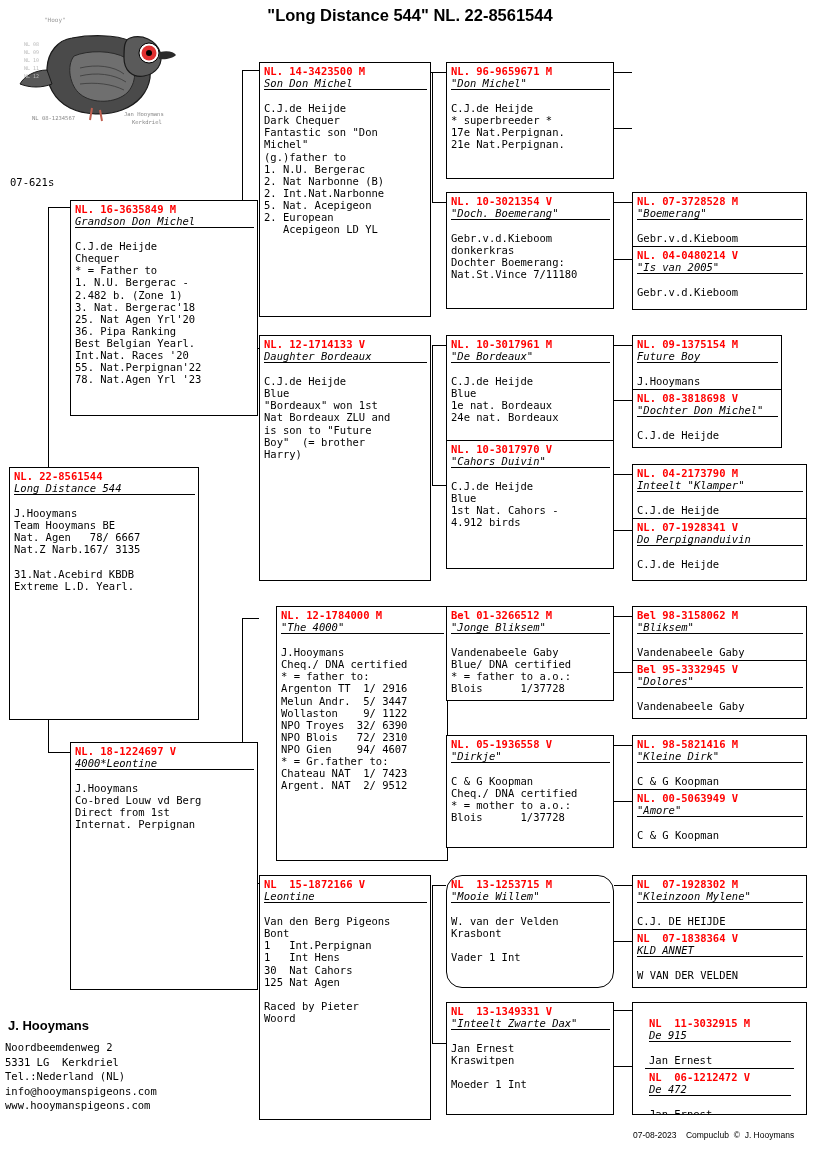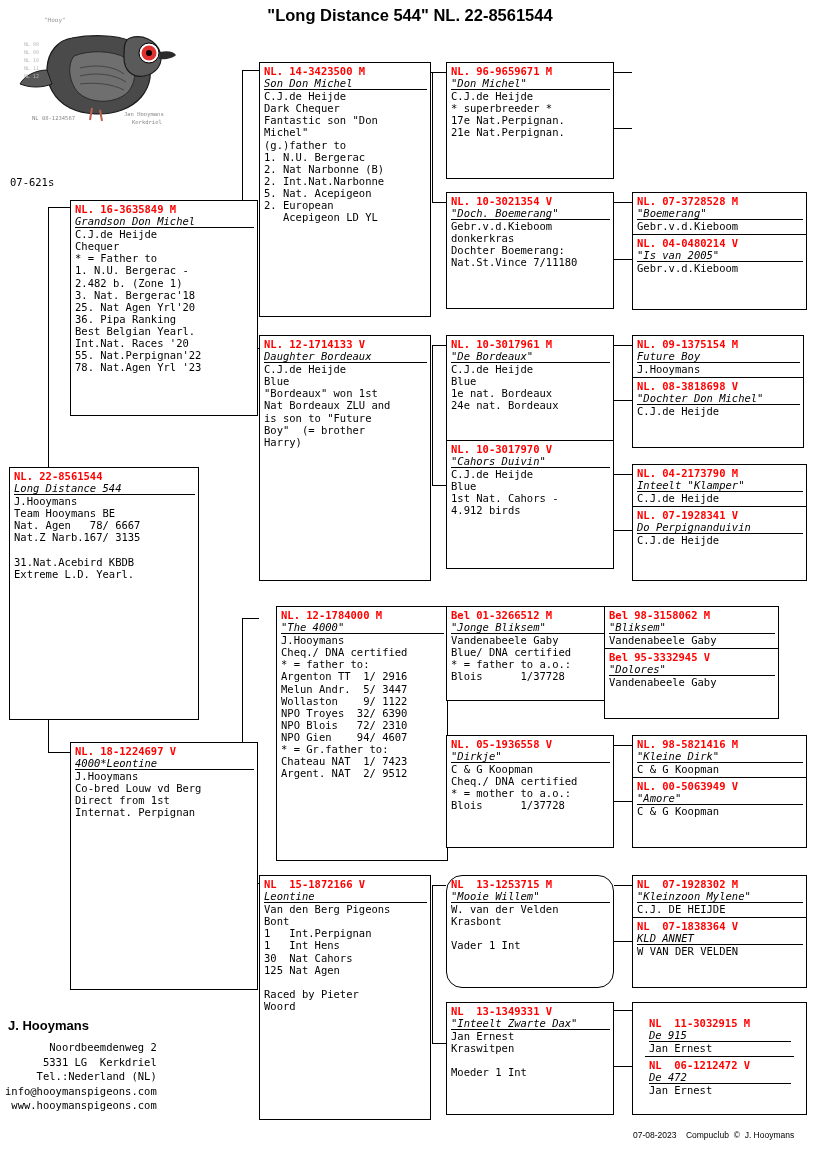--- a/index.html
+++ b/index.html
@@ -56,21 +56,21 @@
     color: #ff0000;
     font-weight: bold;
     white-space: pre;
   }
   .name {
     font-style: italic;
     border-bottom: 1px solid #000;
     margin-bottom: 0px;
     white-space: pre;
   }
-  .lines { white-space: pre; }
+  .lines { white-space: pre; margin-top: 12px; }
   .hr { border-top: 1px solid #000; margin: 0 0 0 0; height: 0; }
 
   
   .ln { position: absolute; background: #000; }
   .lnh { height: 1px; }
   .lnv { width: 1px; }
 
   
   .owner {
     position: absolute;
@@ -78,21 +78,20 @@
     font-family: "Liberation Sans", sans-serif;
     font-weight: bold;
     font-size: 13px;
   }
   .owner-addr {
     position: absolute;
     left: 5px; top: 1040px;
     font-size: 10.5px;
     line-height: 14.5px;
     white-space: pre;
-    text-align: right;
   }
   .credit {
     position: absolute;
     left: 633px; top: 1130px;
     font-family: "Liberation Sans", sans-serif;
     font-size: 8.5px;
     white-space: pre;
   }
 </style>
 </head>
@@ -364,21 +363,21 @@
       <div class="lines">Gebr.v.d.Kieboom</div>
     </div>
     <div class="hr"></div>
     <div style="padding:2px 3px 2px 4px;">
       <div class="ring">NL. 04-0480214 V</div>
       <div class="name">"Is van 2005"</div>
       <div class="lines">Gebr.v.d.Kieboom</div>
     </div>
   </div>
 
-  <div class="box" style="left:632px; top:335px; width:172px; height:113px; padding:0;">
+  <div class="box" style="left:632px; top:335px; width:150px; height:113px; padding:0;">
     <div style="padding:2px 3px 2px 4px;">
       <div class="ring">NL. 09-1375154 M</div>
       <div class="name">Future Boy</div>
       <div class="lines">J.Hooymans</div>
     </div>
     <div class="hr"></div>
     <div style="padding:2px 3px 2px 4px;">
       <div class="ring">NL. 08-3818698 V</div>
       <div class="name">"Dochter Don Michel"</div>
       <div class="lines">C.J.de Heijde</div>
@@ -392,21 +391,21 @@
       <div class="lines">C.J.de Heijde</div>
     </div>
     <div class="hr"></div>
     <div style="padding:2px 3px 2px 4px;">
       <div class="ring">NL. 07-1928341 V</div>
       <div class="name">Do Perpignanduivin</div>
       <div class="lines">C.J.de Heijde</div>
     </div>
   </div>
 
-  <div class="box" style="left:604px; top:606px; width:175px; height:113px; padding:0;">
+  <div class="box" style="left:632px; top:606px; width:175px; height:113px; padding:0;">
     <div style="padding:2px 3px 2px 4px;">
       <div class="ring">Bel 98-3158062 M</div>
       <div class="name">"Bliksem"</div>
       <div class="lines">Vandenabeele Gaby</div>
     </div>
     <div class="hr"></div>
     <div style="padding:2px 3px 2px 4px;">
       <div class="ring">Bel 95-3332945 V</div>
       <div class="name">"Dolores"</div>
       <div class="lines">Vandenabeele Gaby</div>

